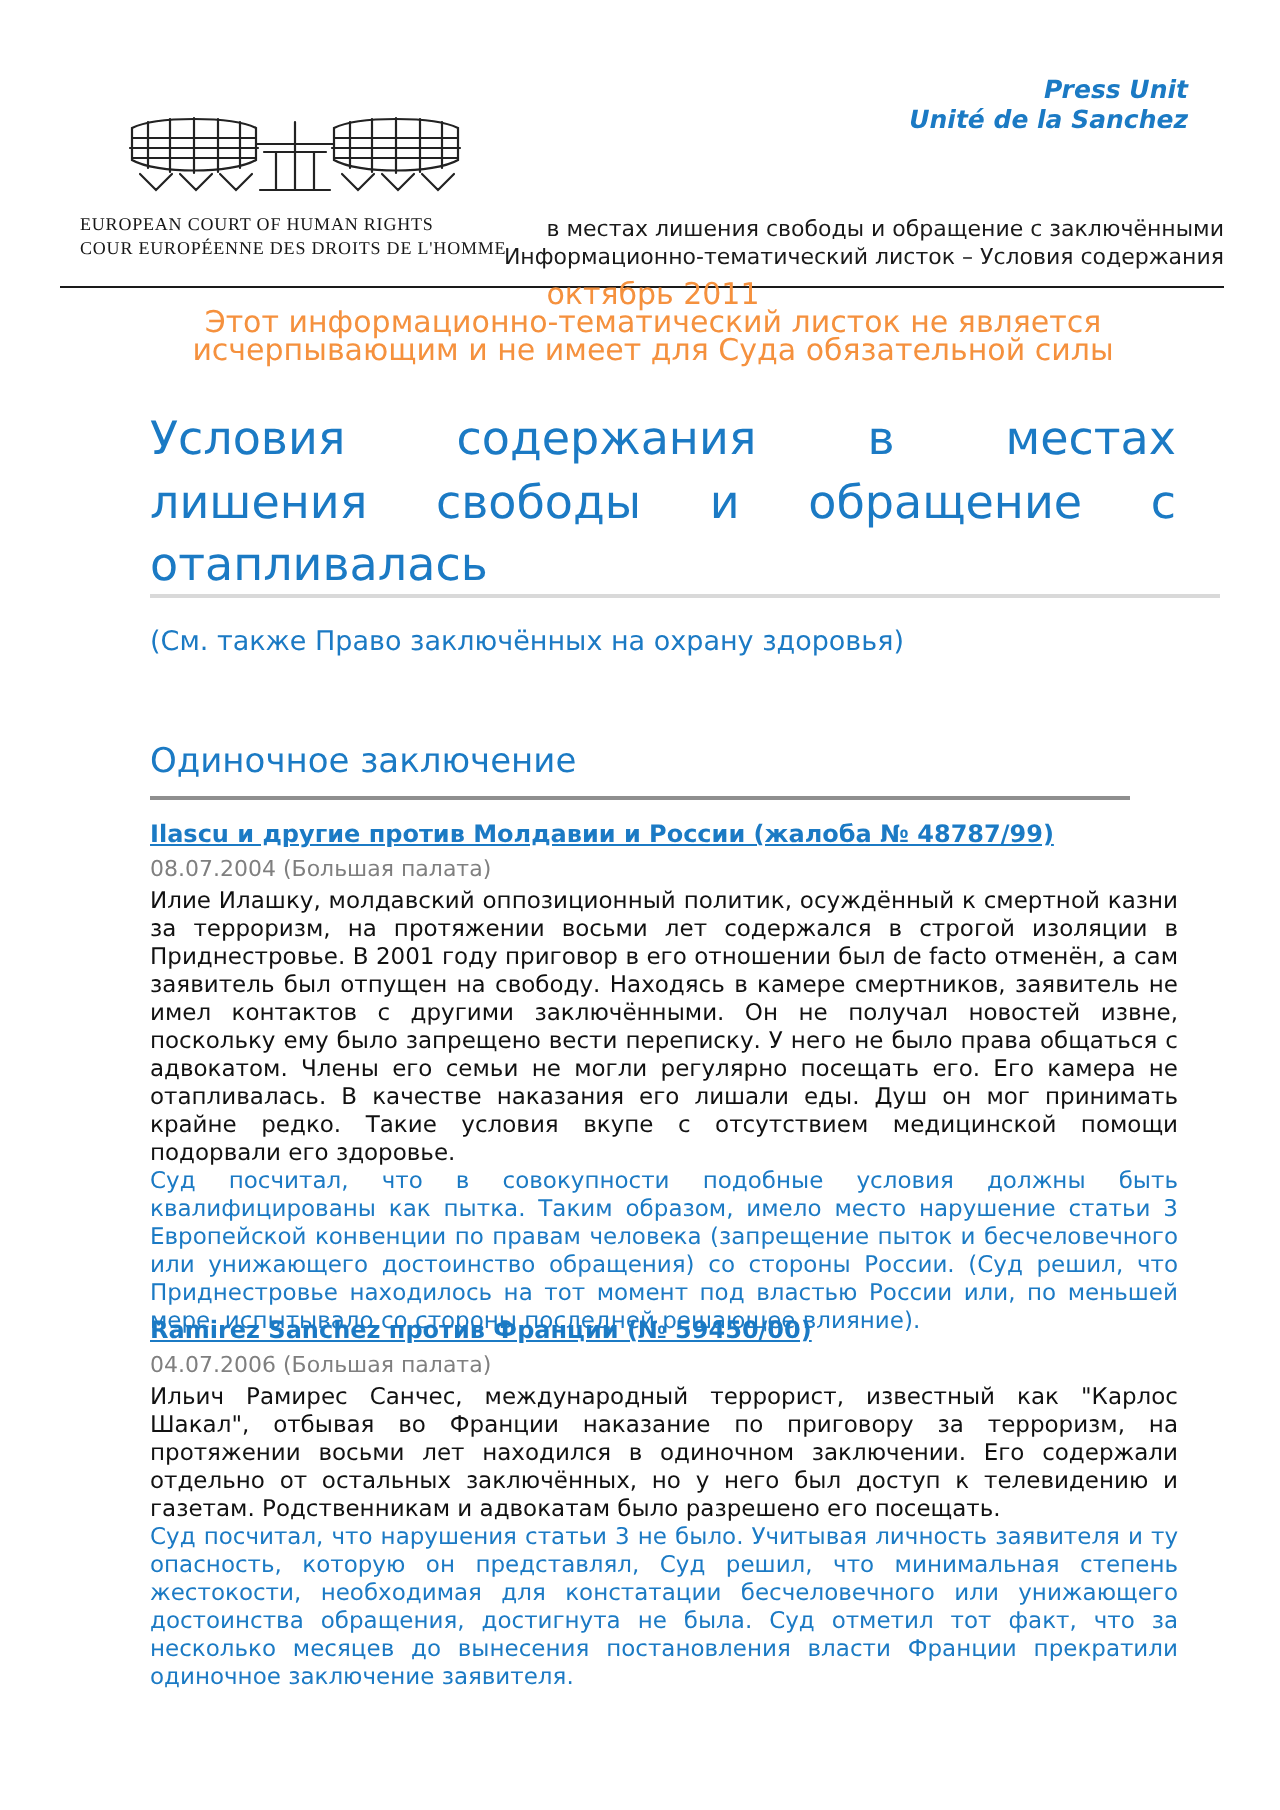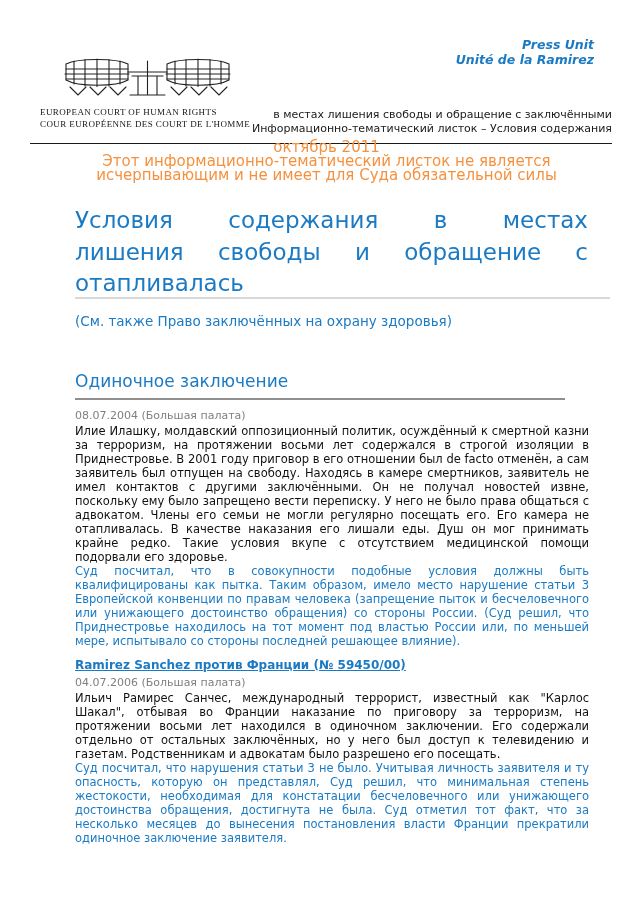--- a/index.html
+++ b/index.html
@@ -58,40 +58,40 @@
   }
   .case-holding{color:var(--blue);}
 </style>
 </head>
 <body>
 
 <div class="page">
 
   <div class="press-unit">
     <div>Press Unit</div>
-    <div>Unité de la Ramirez</div>
+    <div>Unité de la Sanchez</div>
   </div>
 
   <div class="logo-block">
     <svg class="logo-svg" viewBox="0 0 175 52" fill="none" stroke="#222" stroke-width="1.1" stroke-linecap="round">
 
       <path d="M6,9 C18,3 56,3 68,9 L68,25 C56,32 18,32 6,25 Z"></path>
       <path d="M6,14 L68,14 M5,19 L69,19 M6,24 L68,24"></path>
       <path d="M14,6 L14,29 M25,4.5 L25,31 M37,4 L37,31.5 M49,4.5 L49,31 M60,6 L60,29"></path>
       <path d="M10,32 L18,40 L26,32 M30,32 L38,40 L46,32 M50,32 L58,40 L66,32"></path>
 
       <path d="M107,9 C119,3 157,3 169,9 L169,25 C157,32 119,32 107,25 Z"></path>
       <path d="M107,14 L169,14 M106,19 L170,19 M107,24 L169,24"></path>
       <path d="M115,6 L115,29 M126,4.5 L126,31 M138,4 L138,31.5 M150,4.5 L150,31 M161,6 L161,29"></path>
       <path d="M111,32 L119,40 L127,32 M131,32 L139,40 L147,32 M151,32 L159,40 L167,32"></path>
 
       <path d="M68,17 L107,17 M72,21 L103,21 M78,21 L78,40 M97,21 L97,40 M70,40 L105,40 M87.5,6 L87.5,40"></path>
     </svg>
     <div class="logo-caption">EUROPEAN COURT OF HUMAN RIGHTS</div>
-    <div class="logo-caption">COUR EUROPÉENNE DES COURT DE L'HOMME</div>
+    <div class="logo-caption">COUR EUROPÉENNE DES DROITS DE L'HOMME</div>
   </div>
 
   <div class="tagline">
     <div>в местах лишения свободы и обращение с заключёнными</div>
     <div>Информационно-тематический листок – Условия содержания</div>
   </div>
 
   <div class="header-rule"></div>
 
   <div class="notice">
@@ -105,20 +105,21 @@
     <span class="title-line last">отапливалась</span>
   </h1>
   <div class="title-rule"></div>
 
   <div class="subtitle">(См. также Право заключённых на охрану здоровья)</div>
 
   <h2 class="section-heading">Одиночное заключение</h2>
   <div class="section-rule"></div>
 
   <div class="case case-1">
+    <a href="#" class="case-link">Ilascu и другие против Молдавии и России (жалоба № 48787/99)</a>
     <div class="case-date">08.07.2004 (Большая палата)</div>
     <p class="case-summary">Илие Илашку, молдавский оппозиционный политик, осуждённый к смертной казни за терроризм, на протяжении восьми лет содержался в строгой изоляции в Приднестровье. В 2001 году приговор в его отношении был de facto отменён, а сам заявитель был отпущен на свободу. Находясь в камере смертников, заявитель не имел контактов с другими заключёнными. Он не получал новостей извне, поскольку ему было запрещено вести переписку. У него не было права общаться с адвокатом. Члены его семьи не могли регулярно посещать его. Его камера не отапливалась. В качестве наказания его лишали еды. Душ он мог принимать крайне редко. Такие условия вкупе с отсутствием медицинской помощи подорвали его здоровье.</p>
     <p class="case-holding">Суд посчитал, что в совокупности подобные условия должны быть квалифицированы как пытка. Таким образом, имело место нарушение статьи 3 Европейской конвенции по правам человека (запрещение пыток и бесчеловечного или унижающего достоинство обращения) со стороны России. (Суд решил, что Приднестровье находилось на тот момент под властью России или, по меньшей мере, испытывало со стороны последней решающее влияние).</p>
   </div>
 
   <div class="case case-2">
     <a href="#" class="case-link">Ramirez Sanchez против Франции (№ 59450/00)</a>
     <div class="case-date">04.07.2006 (Большая палата)</div>
     <p class="case-summary">Ильич Рамирес Санчес, международный террорист, известный как "Карлос Шакал", отбывая во Франции наказание по приговору за терроризм, на протяжении восьми лет находился в одиночном заключении. Его содержали отдельно от остальных заключённых, но у него был доступ к телевидению и газетам. Родственникам и адвокатам было разрешено его посещать.</p>
     <p class="case-holding">Суд посчитал, что нарушения статьи 3 не было. Учитывая личность заявителя и ту опасность, которую он представлял, Суд решил, что минимальная степень жестокости, необходимая для констатации бесчеловечного или унижающего достоинства обращения, достигнута не была. Суд отметил тот факт, что за несколько месяцев до вынесения постановления власти Франции прекратили одиночное заключение заявителя.</p>

